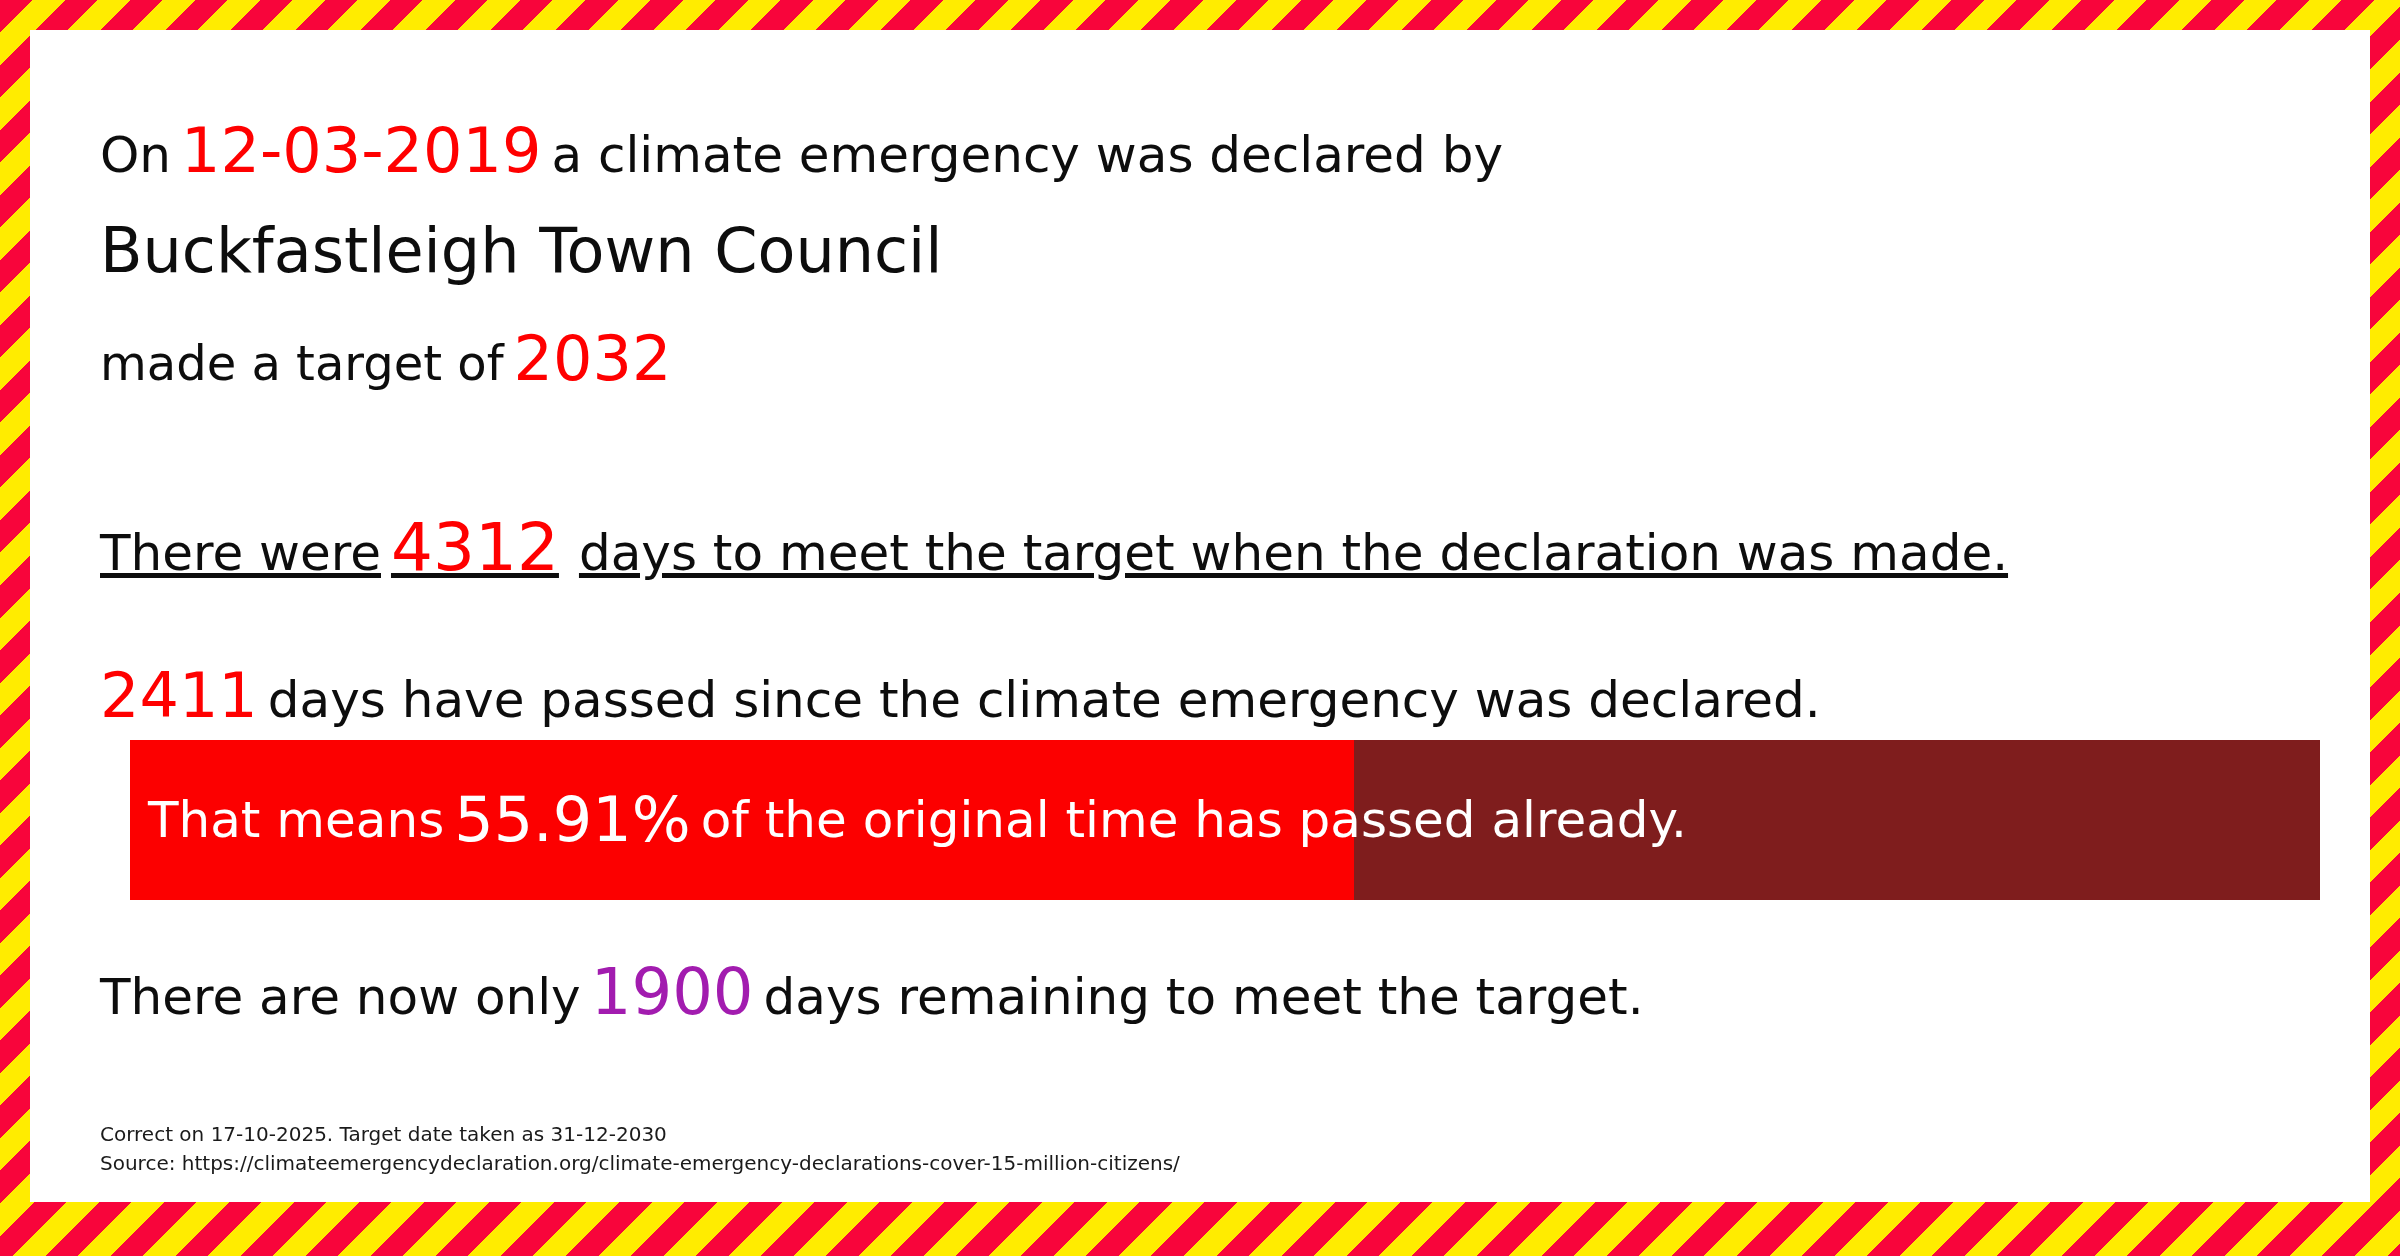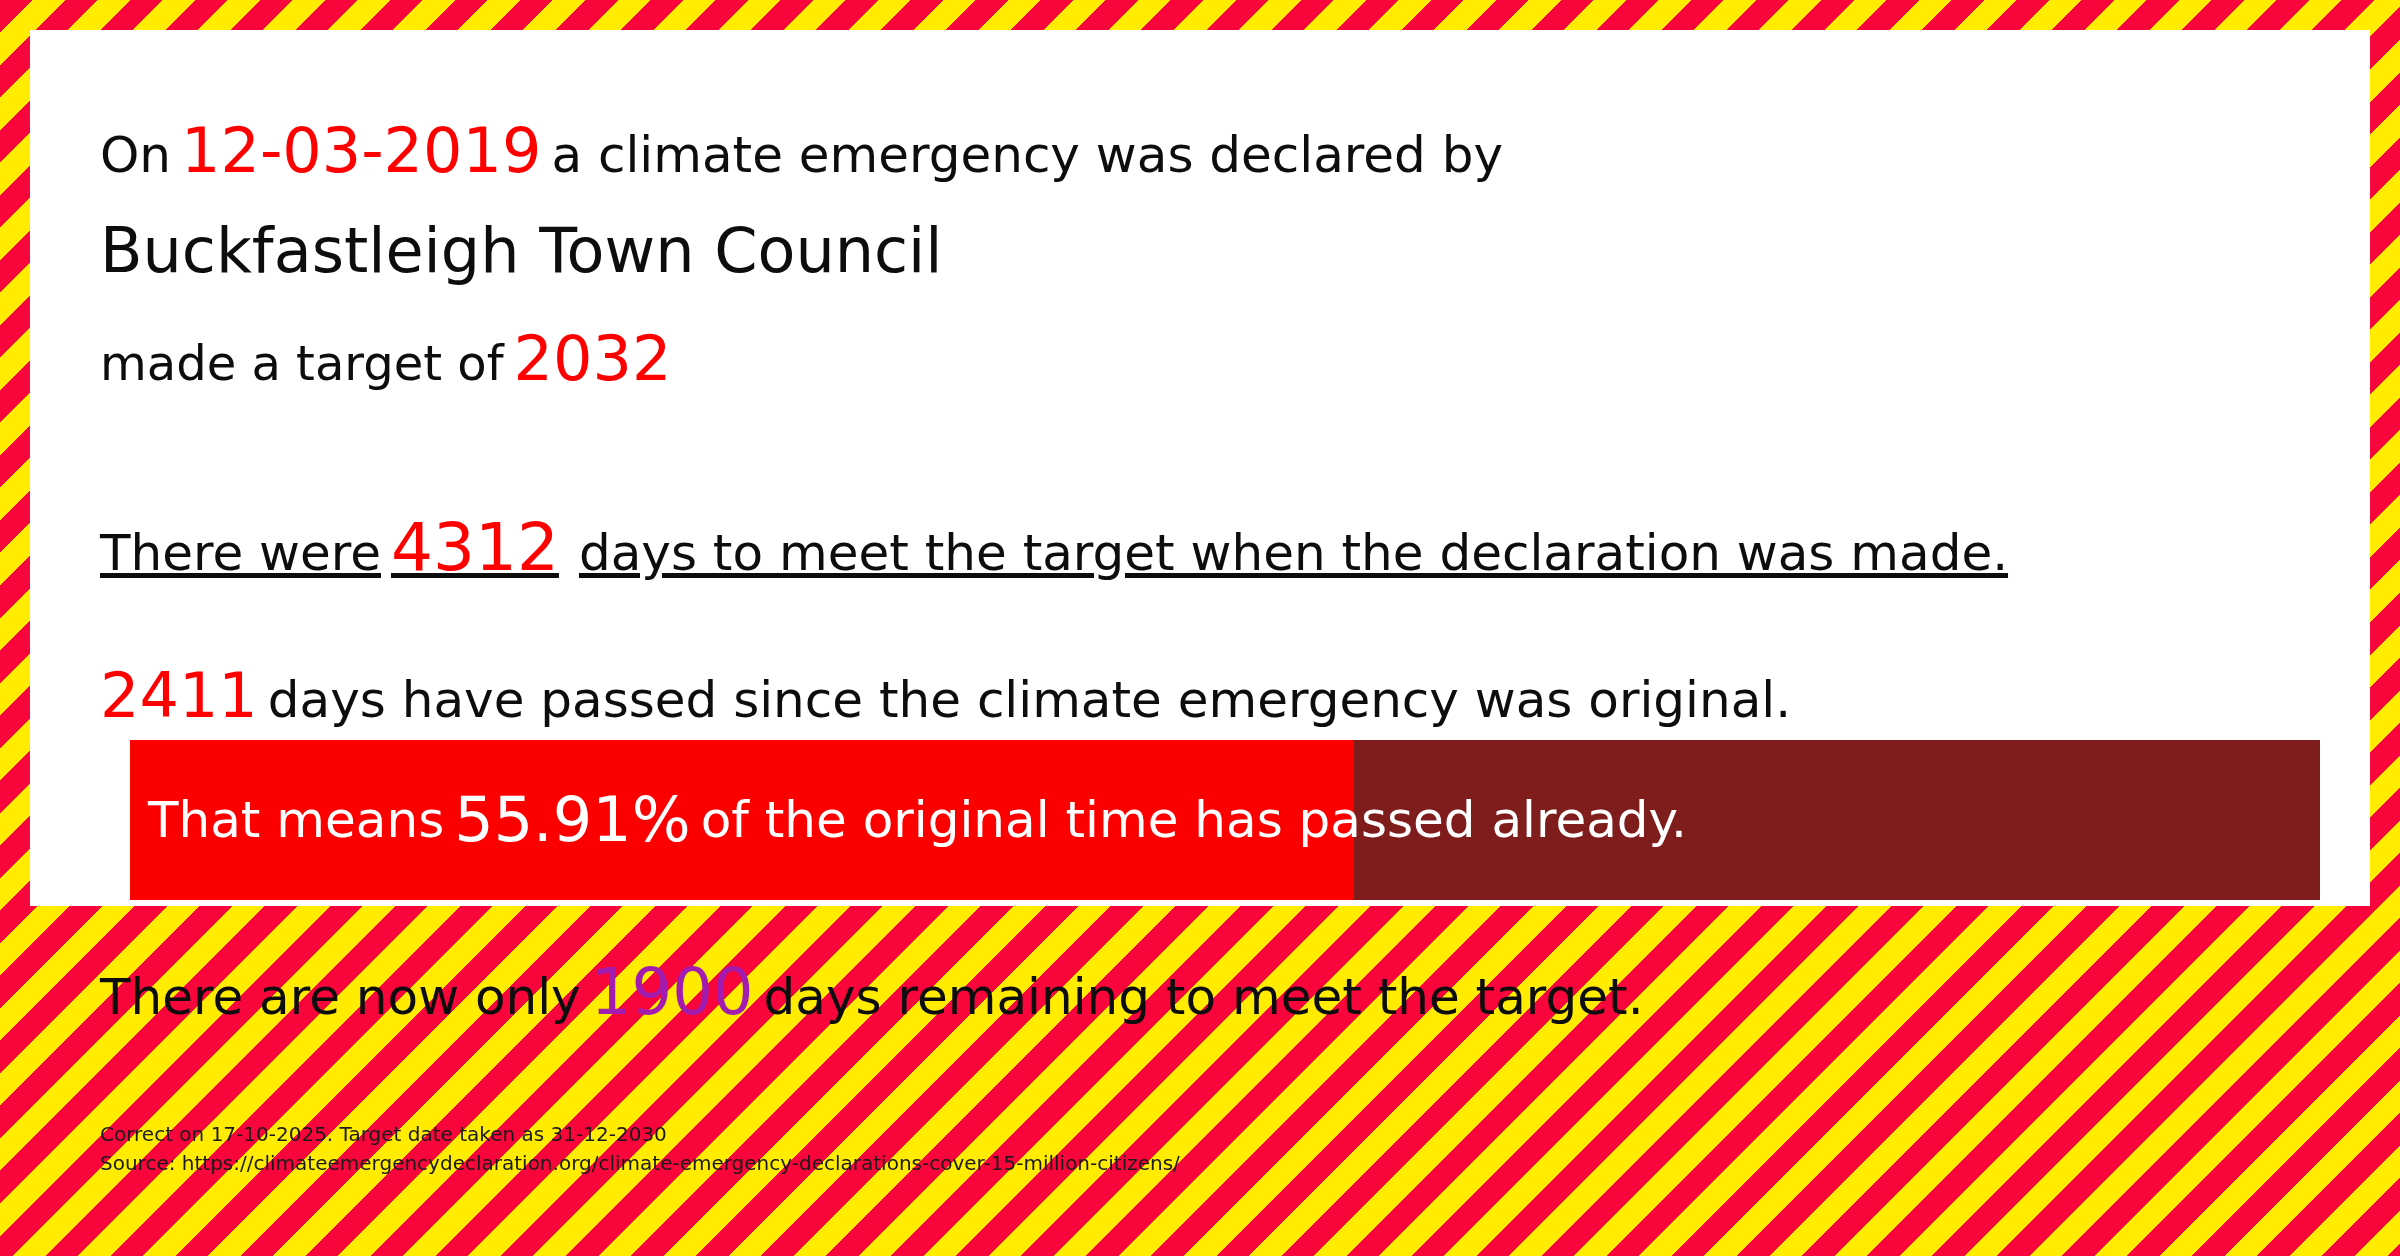--- a/index.html
+++ b/index.html
@@ -30,21 +30,21 @@
         #ffec00 23px,
         #ffec00 46px
     );
   }
 
   #card {
     position: absolute;
     left: 30px;
     top: 30px;
     width: 2340px;
-    height: 876px;
+    height: 1172px;
     background: #ffffff;
     box-sizing: border-box;
   }
 
   #content {
     position: absolute;
     left: 70px;
     top: 30px;
     right: 40px;
     bottom: 0;
@@ -187,21 +187,21 @@
 
       <div class="line" id="line-target">
         <span>made a target of</span><span class="sp"></span><span class="big-red">2032</span>
       </div>
 
       <div class="line" id="line-days-total">
         <span>There were</span><span class="sp"></span><span class="big-red">4312</span><span class="sp"></span><span class="sp"></span><span>days to meet the target when the declaration was made.</span>
       </div>
 
       <div class="line" id="line-days-passed">
-        <span class="big-red">2411</span><span class="sp"></span><span>days have passed since the climate emergency was original.</span>
+        <span class="big-red">2411</span><span class="sp"></span><span>days have passed since the climate emergency was declared.</span>
       </div>
 
       <div id="progress-bar" style="background: #7f1d1d;">
         <div id="progress-fill" style="width: 55.91%; background: rgb(252, 0, 0);"></div>
         <div id="progress-label" style="color: rgb(255, 255, 255);">
           <span>That means</span>
             <span class="sp"></span>
             <span class="big">55.91%</span>
             <span class="sp"></span>
             <span>of the original time has passed already.</span>

